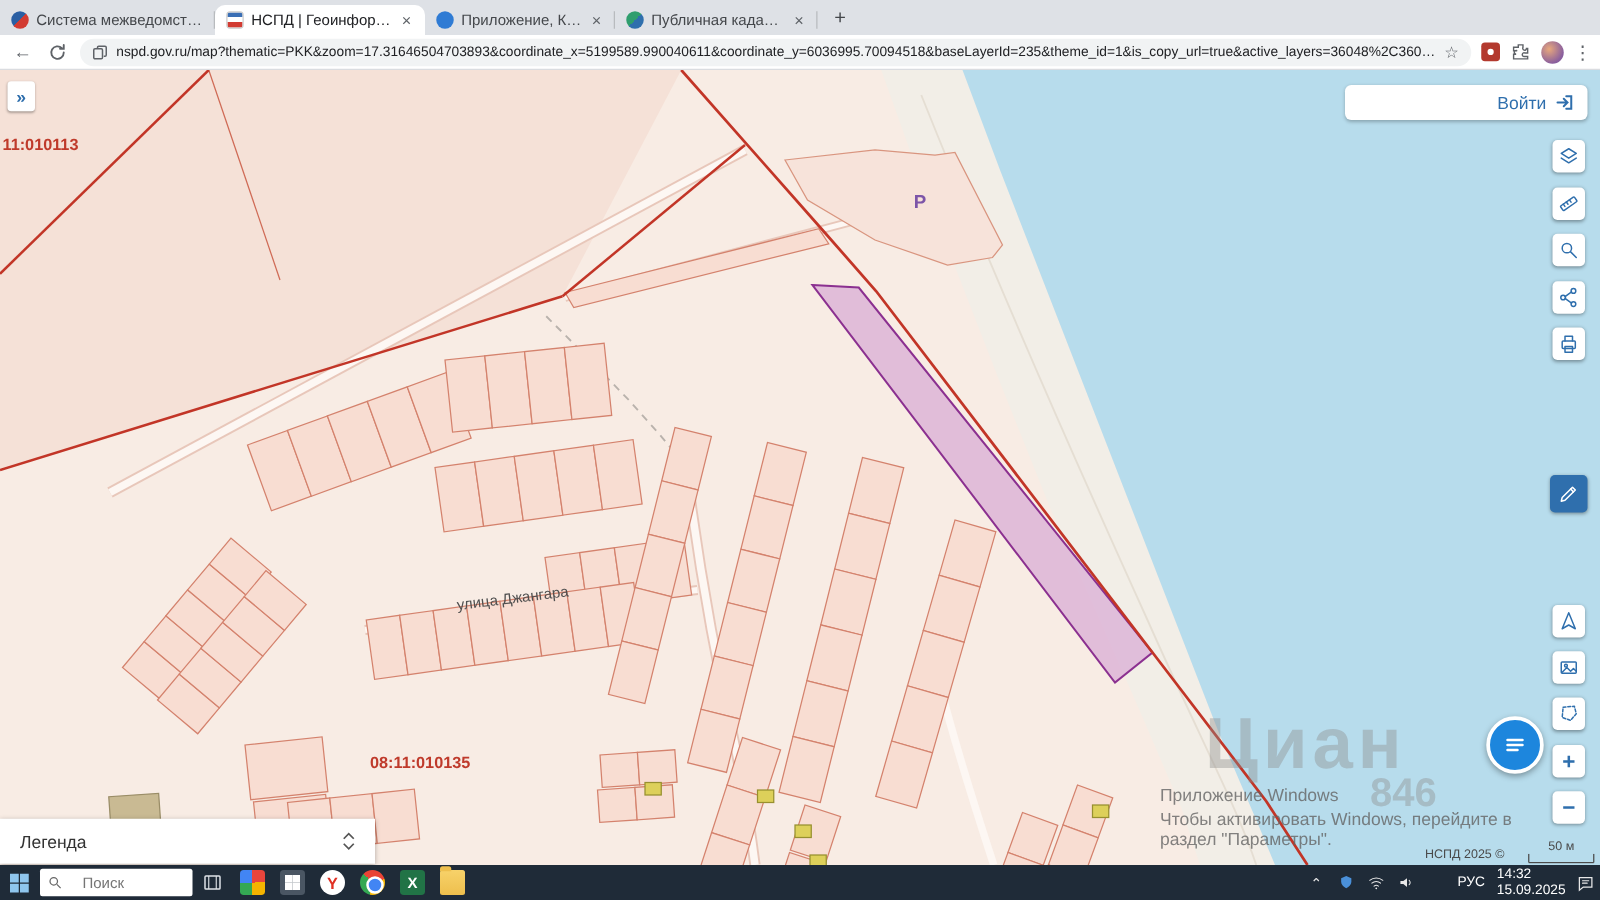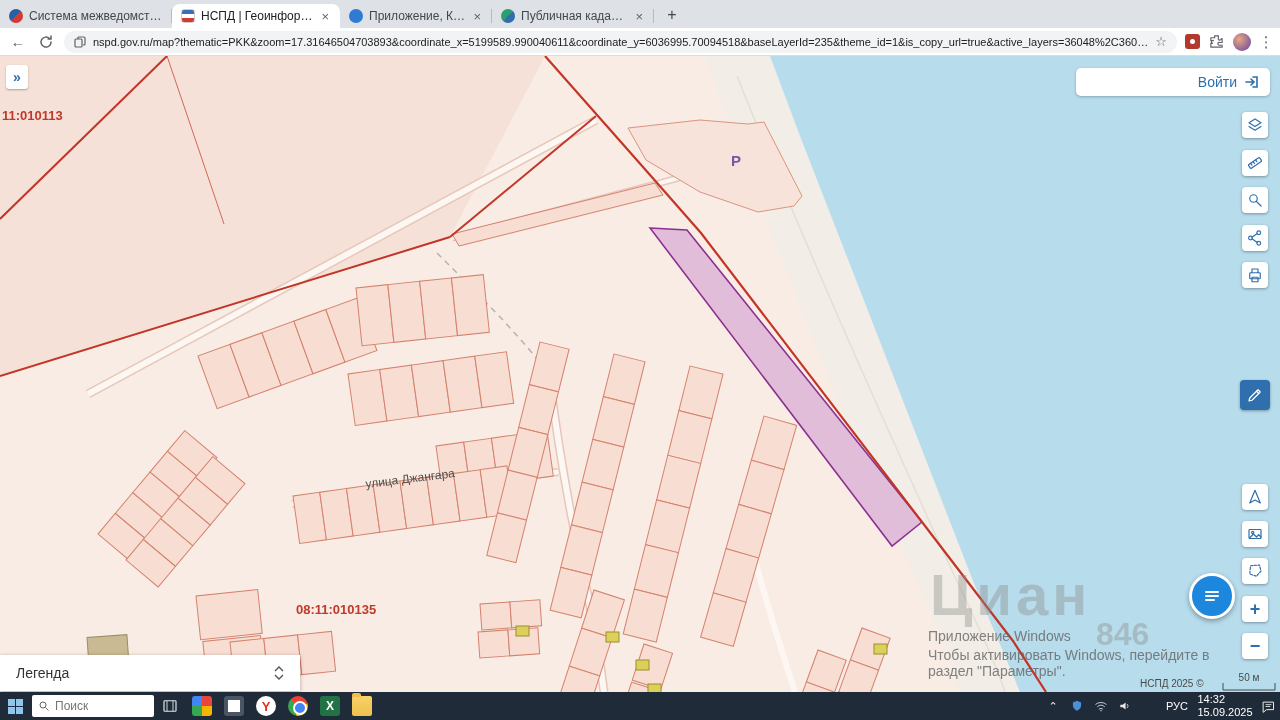--- a/index.html
+++ b/index.html
@@ -43,38 +43,38 @@
 
   .login-bar { position:absolute; left:1076px; top:12px; width:194px; height:28px; background:#fff; border-radius:5px; box-shadow:0 1px 3px rgba(0,0,0,.25); display:flex; align-items:center; justify-content:flex-end; gap:7px; padding:0 10px; z-index:6; cursor:pointer; }
   .login-bar span { color:#2f6fad; font-size:14px; }
   .login-bar svg { stroke:#2f6fad; fill:none; stroke-width:1.6; stroke-linecap:round; }
 
   .fab { position:absolute; left:1189px; top:517px; width:46px; height:46px; border-radius:50%; background:#1d86dd; border:3px solid #fff; box-shadow:0 2px 5px rgba(0,0,0,.35); display:flex; align-items:center; justify-content:center; z-index:7; cursor:pointer; }
 
   .legend-panel { position:absolute; left:0px; top:599px; width:300px; height:36px; background:#fff; box-shadow:0 1px 4px rgba(0,0,0,.3); display:flex; align-items:center; justify-content:space-between; padding:0 14px 0 16px; z-index:6; }
   .legend-panel .lbl { font-size:14px; color:#333; }
 
-  .watermark { position:absolute; left:930px; top:505px; font-size:58px; font-weight:bold; color:rgba(140,140,140,.40); letter-spacing:4px; z-index:3; pointer-events:none; }
+  .watermark { position:absolute; left:964px; top:505px; font-size:58px; font-weight:bold; color:rgba(140,140,140,.40); letter-spacing:4px; z-index:3; pointer-events:none; }
   .watermark-digits { position:absolute; left:1096px; top:560px; font-size:32px; font-weight:bold; color:rgba(140,140,140,.40); z-index:3; pointer-events:none; }
   .activation { position:absolute; left:928px; top:572px; color:rgba(100,100,100,.80); z-index:4; pointer-events:none; }
   .activation .t1 { font-size:14px; }
   .activation .t2 { font-size:14px; margin-top:3px; width:310px; }
 
   .attribution { position:absolute; left:1140px; top:622px; font-size:10px; color:#4a4a4a; z-index:4; }
   .scalebar { position:absolute; left:1222px; top:616px; z-index:4; text-align:center; }
   .scalebar .val { font-size:10px; color:#4a4a4a; }
   .scalebar svg { display:block; stroke:#4a4a4a; stroke-width:1; fill:none; }
 
   
   .taskbar { position:absolute; left:0; top:692px; width:1280px; height:28px; background:#1f2b38; display:flex; align-items:center; z-index:10; }
   .tb-item { height:28px; display:flex; align-items:center; justify-content:center; cursor:pointer; }
   .start { width:30px; }
   .winlogo { display:grid; grid-template-columns:7px 7px; grid-template-rows:7px 7px; gap:1px; }
   .winlogo i { background:#8fc6ee; }
-  .tb-search { width:122px; height:22px; background:#fff; border-radius:2px; margin-left:2px; display:flex; align-items:center; padding:0 6px; gap:5px; }
+  .tb-search { width:122px; height:22px; background:#fff; border-radius:2px; margin-left:2px; display:flex; align-items:center; padding:0 6px; gap:16px; }
   .tb-search input { border:none; outline:none; width:80px; font-size:12px; color:#333; background:transparent; font-family:"Liberation Sans",sans-serif; }
   .tb-ic { width:32px; }
   .appic { width:20px; height:20px; border-radius:3px; position:relative; }
   .photos { background:conic-gradient(#e8453c 0 25%, #f4b400 0 50%, #34a853 0 75%, #4285f4 0 100%); }
   .gridapp { background:#4a5663; }
   .gridapp::after { content:""; position:absolute; inset:4px; background:
       linear-gradient(#fff,#fff) 0 0/6px 6px no-repeat,
       linear-gradient(#fff,#fff) 100% 0/6px 6px no-repeat,
       linear-gradient(#fff,#fff) 0 100%/6px 6px no-repeat,
       linear-gradient(#fff,#fff) 100% 100%/6px 6px no-repeat; }

